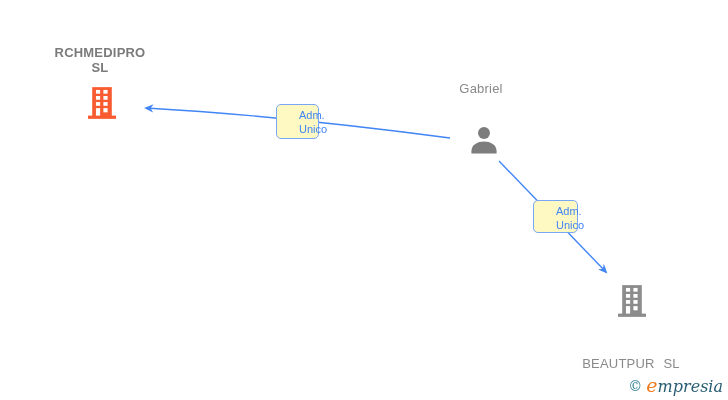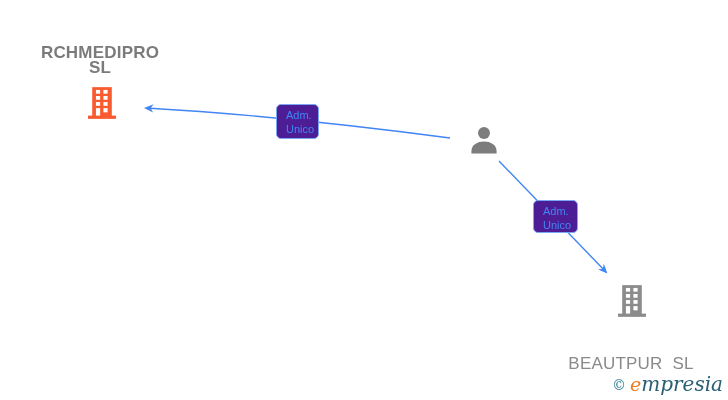--- a/index.html
+++ b/index.html
@@ -16,40 +16,40 @@
     left: 0; top: 0;
     width: 728px; height: 400px;
   }
   .node {
     position: absolute;
     text-align: center;
   }
   .node-label {
     position: absolute;
     text-align: center;
-    font-size: 17px;
+    font-size: 13px;
     line-height: 15px;
     color: #8a8a8a;
     letter-spacing: 0.2px;
   }
   .node-label.bold {
     font-weight: bold;
     color: #7b7b7b;
   }
   .node-icon { display: block; }
   .rel-box {
     position: absolute;
     box-sizing: border-box;
-    background: #4c1d95;
+    background: #fef9c3;
     border: 1.5px solid #79a7f3;
     border-radius: 5px;
     color: #4285f4;
     font-size: 11px;
     line-height: 14px;
-    padding: 3px 0 0 9px;
+    padding: 3px 0 0 22px;
     text-align: left;
   }
   .footer-logo {
     position: absolute;
     right: 5px;
     bottom: 4px;
     font-family: "DejaVu Serif", serif;
     white-space: nowrap;
   }
   .footer-logo .copy-symbol {
@@ -59,21 +59,21 @@
     vertical-align: 1px;
   }
   .footer-logo .brand-initial {
     color: #f07c22;
     font-size: 19px;
     font-style: italic;
     margin-left: 4px;
   }
   .footer-logo .brand-rest {
     color: #2a5e73;
-    font-size: 20px;
+    font-size: 16px;
     font-style: italic;
   }
 </style>
 </head>
 <body>
 
 <div class="canvas">
 
   <svg class="edges-layer" width="728" height="400" viewBox="0 0 728 400" xmlns="http://www.w3.org/2000/svg">
     <defs>
@@ -104,20 +104,21 @@
           <rect x="8.5" y="16" width="4.5" height="4"></rect>
           <rect x="16.5" y="16" width="4.5" height="4"></rect>
           <rect x="8.5" y="22.5" width="4.5" height="8"></rect>
           <rect x="16.5" y="22.5" width="4.5" height="4.5"></rect>
         </g>
       </svg>
     </span>
   </div>
 
   <div class="node-label" style="left:411px; top:81px; width:140px;">
+    <div>Gabriel</div>
   </div>
   <div class="node" style="left:470px; top:126px; width:28px; height:30px;">
     <span class="node-icon">
       <svg width="28" height="30" viewBox="0 0 30 31" xmlns="http://www.w3.org/2000/svg">
         <g fill="#7d7d7d">
           <circle cx="15" cy="7" r="6.4"></circle>
           <path d="M 1.5 29 L 1.5 26.5 C 1.5 19.5 8 16 15 16 C 22 16 28.5 19.5 28.5 26.5 L 28.5 29 Z"></path>
         </g>
       </svg>
     </span>

